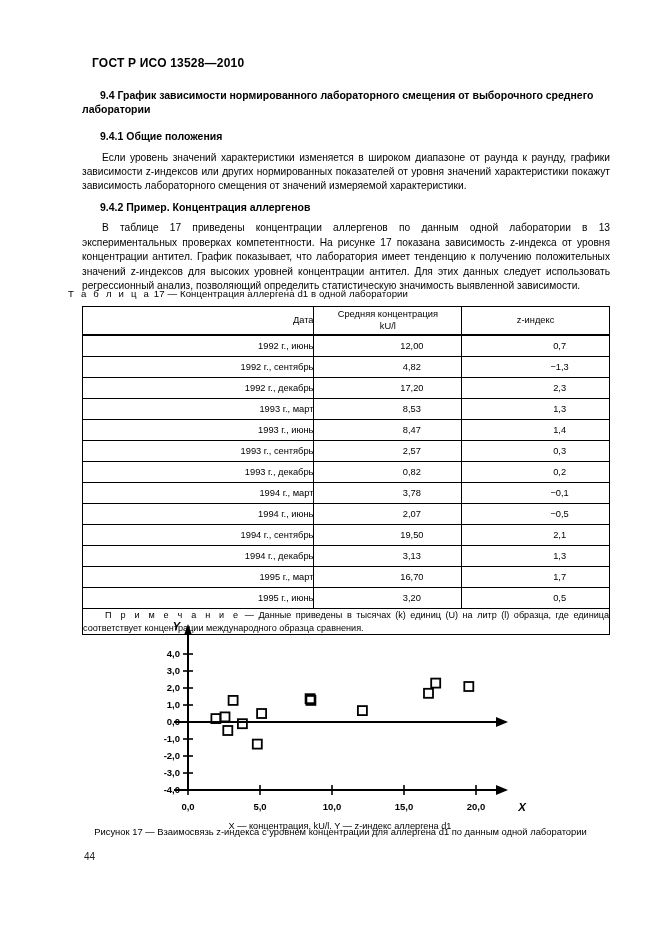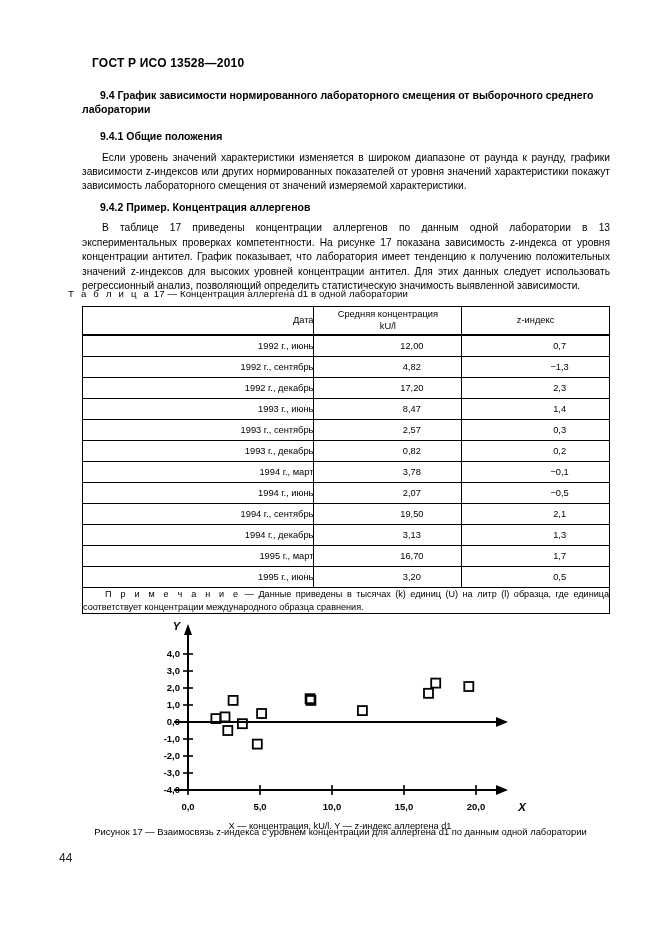--- a/index.html
+++ b/index.html
@@ -132,23 +132,23 @@
   .fig-caption {
     position: absolute;
     left: 68px;
     top: 826px;
     width: 545px;
     text-align: center;
     font-size: 9.4px;
   }
   .page-number {
     position: absolute;
-    left: 59px;
+    left: 84px;
     top: 851px;
-    font-size: 12px;
+    font-size: 10px;
     color: #222;
   }
 </style>
 </head>
 <body>
 
 <div class="page">
 
   <div class="doc-header">ГОСТ Р ИСО 13528—2010</div>
 
@@ -191,20 +191,25 @@
         </tr>
       <tr>
           <td class="date">1992 г., сентябрь</td>
           <td class="num">4,82</td>
           <td class="num">−1,3</td>
         </tr>
       <tr>
           <td class="date">1992 г., декабрь</td>
           <td class="num">17,20</td>
           <td class="num">2,3</td>
+        </tr>
+      <tr>
+          <td class="date">1993 г., март</td>
+          <td class="num">8,53</td>
+          <td class="num">1,3</td>
         </tr>
       <tr>
           <td class="date">1993 г., июнь</td>
           <td class="num">8,47</td>
           <td class="num">1,4</td>
         </tr>
       <tr>
           <td class="date">1993 г., сентябрь</td>
           <td class="num">2,57</td>
           <td class="num">0,3</td>

